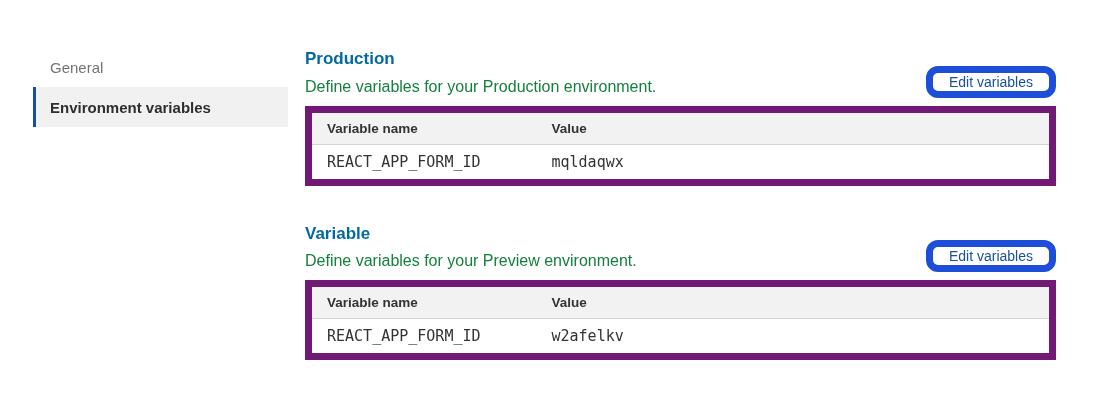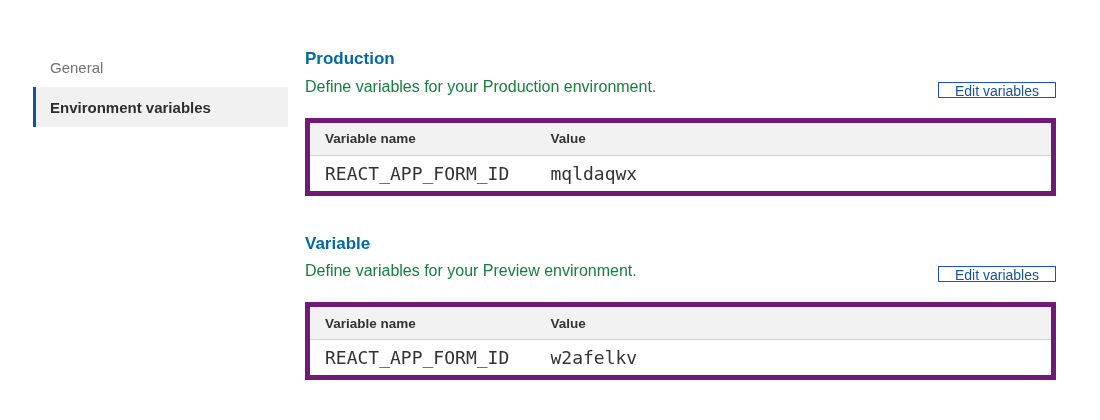--- a/index.html
+++ b/index.html
@@ -58,53 +58,53 @@
     color: #0369a1;
     line-height: 1.05;
   }
   .section-desc {
     margin: 9px 0 0 0;
     font-size: 16px;
     color: #15803d;
     line-height: 1.3;
   }
   .edit-btn {
-    height: 16px;
+    height: 32px;
     padding: 0 16px;
     background: #ffffff;
-    border: 1px solid #1d4ed8;
-    border-radius: 0;
+    border: 7px solid #1d4ed8;
+    border-radius: 12px;
     color: #16519e;
     font-size: 14px;
     font-family: inherit;
     cursor: pointer;
     white-space: nowrap;
   }
   .var-table {
     width: 100%;
-    margin-top: 20px;
+    margin-top: 8px;
     border-collapse: collapse;
-    border: 5px solid #701a75;
+    border: 7px solid #701a75;
   }
   .var-table th {
     background: #f2f2f2;
     text-align: left;
     font-size: 13.5px;
     font-weight: 600;
     color: #333;
     height: 35px;
     padding: 0 0 0 15px;
     border-bottom: 1px solid #d4d4d4;
   }
   .var-table th.col-name, .var-table td.col-name { width: 228px; }
   .var-table td {
     height: 38px;
     padding: 0 0 0 15px;
     font-family: "DejaVu Sans Mono", "Liberation Mono", monospace;
-    font-size: 18px;
+    font-size: 15px;
     color: #333;
     background: #ffffff;
   }
 </style>
 </head>
 <body>
 
 <div class="page">
 
   <nav class="sidebar">

